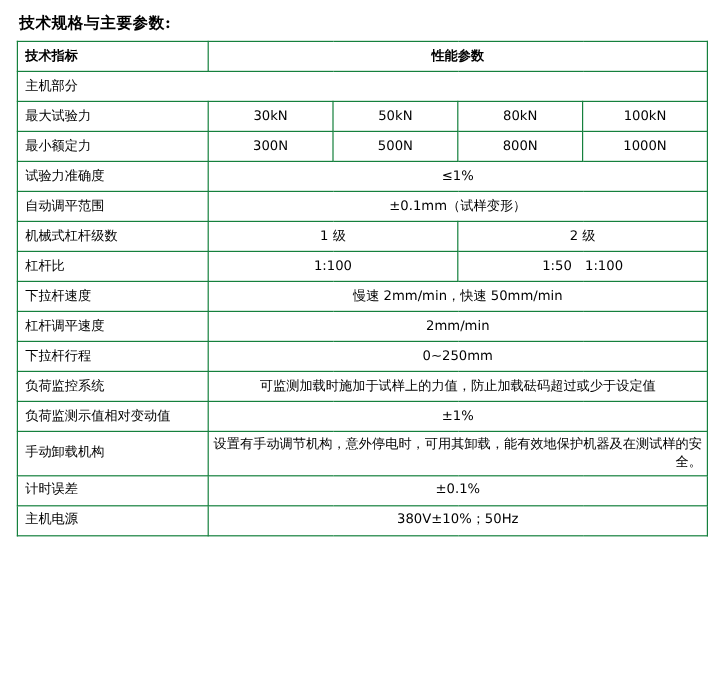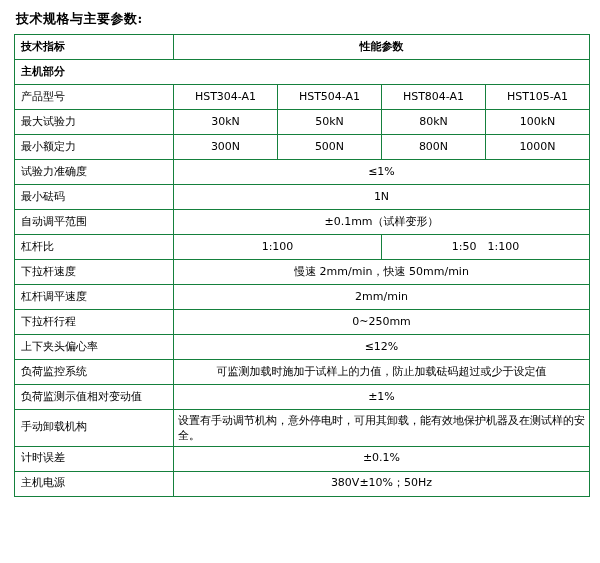--- a/index.html
+++ b/index.html
@@ -49,30 +49,29 @@
     padding-left: 6px !important;
   }
   .head-row td {
     font-weight: bold;
     text-align: center;
   }
   .head-row td.label-col {
     text-align: left;
   }
   .section-row td {
-    font-weight: bold;
+    font-weight: normal;
     text-align: left;
     padding-left: 6px !important;
   }
   .c {
     text-align: center;
   }
   .l {
-    text-align: left;
-    font-family: Liberation Serif, serif;
+    text-align: right;
   }
   .tall {
     height: 36px;
   }
   .twoline {
     line-height: 1.5;
   }
 </style>
 </head>
 <body>
@@ -86,27 +85,20 @@
 
       <tr class="head-row">
         <td class="label-col">技术指标</td>
         <td colspan="4" class="c">性能参数</td>
       </tr>
 
       <tr class="section-row">
         <td colspan="5">主机部分</td>
       </tr>
 
-      <tr>
-        <td class="label-col">产品型号</td>
-        <td class="c">HST304-A1</td>
-        <td class="c">HST504-A1</td>
-        <td class="c">HST804-A1</td>
-        <td class="c">HST105-A1</td>
-      </tr>
 
       <tr>
         <td class="label-col">最大试验力</td>
         <td class="c">30kN</td>
         <td class="c">50kN</td>
         <td class="c">80kN</td>
         <td class="c">100kN</td>
       </tr>
 
       <tr>
@@ -115,31 +107,32 @@
         <td class="c">500N</td>
         <td class="c">800N</td>
         <td class="c">1000N</td>
       </tr>
 
       <tr>
         <td class="label-col">试验力准确度</td>
         <td colspan="4" class="c">≤1%</td>
       </tr>
 
-      <tr>
-        <td class="label-col">最小砝码</td>
-        <td colspan="4" class="c">1N</td>
-      </tr>
 
 
       <tr>
         <td class="label-col">自动调平范围</td>
         <td colspan="4" class="c">±0.1mm（试样变形）</td>
       </tr>
 
+      <tr>
+        <td class="label-col">机械式杠杆级数</td>
+        <td colspan="2" class="c">1 级</td>
+        <td colspan="2" class="c">2 级</td>
+      </tr>
 
       <tr>
         <td class="label-col">杠杆比</td>
         <td colspan="2" class="c">1:100</td>
         <td colspan="2" class="c">1:50　1:100</td>
       </tr>
 
       <tr>
         <td class="label-col">下拉杆速度</td>
         <td colspan="4" class="c">慢速 2mm/min，快速 50mm/min</td>
@@ -148,24 +141,20 @@
       <tr>
         <td class="label-col">杠杆调平速度</td>
         <td colspan="4" class="c">2mm/min</td>
       </tr>
 
       <tr>
         <td class="label-col">下拉杆行程</td>
         <td colspan="4" class="c">0~250mm</td>
       </tr>
 
-      <tr>
-        <td class="label-col">上下夹头偏心率</td>
-        <td colspan="4" class="c">≤12%</td>
-      </tr>
 
       <tr>
         <td class="label-col">负荷监控系统</td>
         <td colspan="4" class="c">可监测加载时施加于试样上的力值，防止加载砝码超过或少于设定值</td>
       </tr>
 
 
       <tr>
         <td class="label-col">负荷监测示值相对变动值</td>
         <td colspan="4" class="c">±1%</td>

